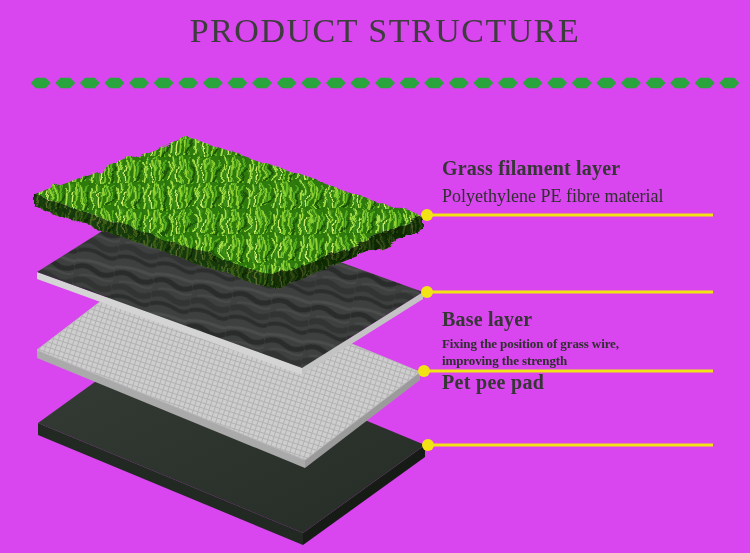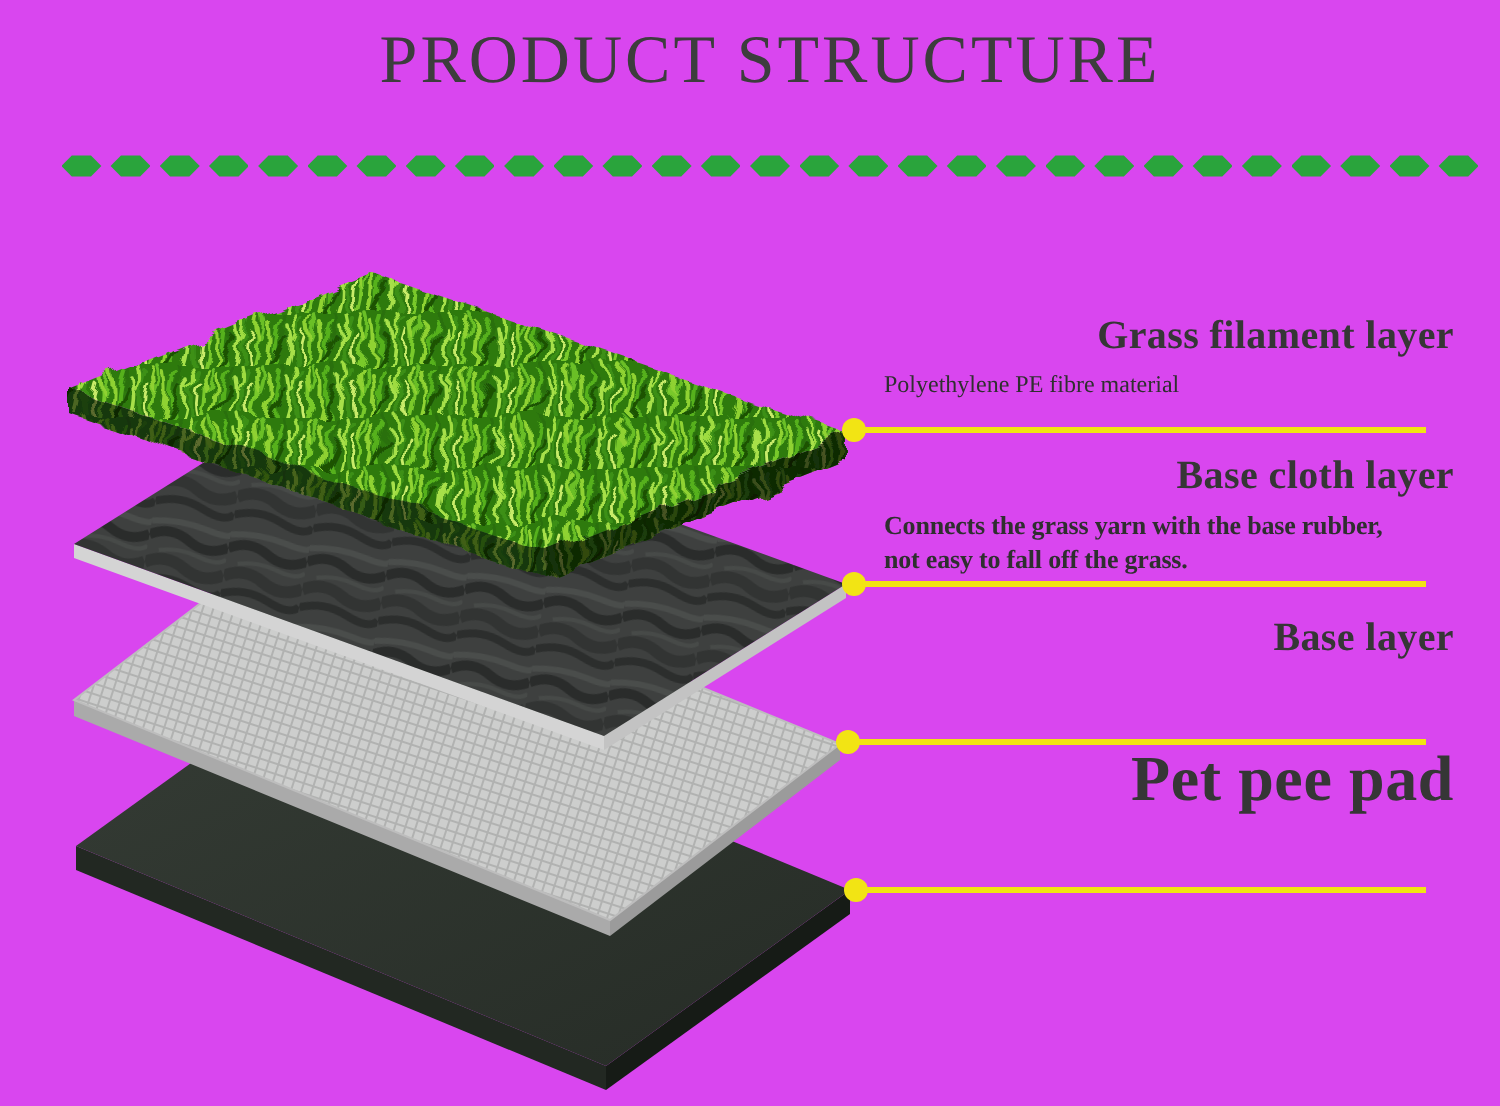--- a/index.html
+++ b/index.html
@@ -17,31 +17,31 @@
     display:flex;justify-content:center;align-items:center;gap:4.6px;
   }
   .diamond{
     width:20px;height:13px;flex:0 0 auto;background:var(--diamond-green,#2aa43c);
     clip-path:polygon(0 50%,26% 10%,74% 10%,100% 50%,74% 90%,26% 90%);
   }
   .diagram{position:absolute;left:0;top:0;}
   .label-block{position:absolute;left:442px;width:285px;}
   .label-block h2{
     margin:0;font-size:20px;font-weight:700;letter-spacing:.2px;
-    color:var(--heading-color,#363636);line-height:1.15;text-align:right;
+    color:var(--heading-color,#363636);line-height:1.15;
   }
   .label-block p{
     margin:5px 0 0;font-size:13px;font-weight:700;line-height:1.28;
     letter-spacing:-.1px;white-space:pre-line;color:var(--desc-color,#2f2f2f);
   }
-  .b1{top:157px}.b1 p{font-weight:400;font-size:12px;letter-spacing:0}
+  .b1{top:157px}.b1 p{font-weight:400;font-size:18px;letter-spacing:0}
   .b2{top:227px}
   .b3{top:308px}
   .b4{top:371px}
-  .b4 h2{font-size:32px;font-weight:600;letter-spacing:.3px}
+  .b4 h2{font-size:20px;font-weight:600;letter-spacing:.3px}
   .b4 p{font-size:14px;font-weight:600}
 </style>
 </head>
 <body>
 
 <div class="stage">
 
   <h1 class="title">PRODUCT STRUCTURE</h1>
 
   <div class="divider">
@@ -164,25 +164,22 @@
     <g>
       <line x1="428" y1="445" x2="713" y2="445" style="stroke:var(--connector-yellow,#f2e414)" stroke-width="3"></line>
       <circle cx="428" cy="445" r="6" style="fill:var(--connector-yellow,#f2e414)"></circle>
     </g>
   </svg>
 
   <div class="label-block b1">
     <h2>Grass filament layer</h2>
     <p>Polyethylene PE fibre material</p>
   </div>
-  <div class="label-block b2">
-    <h2>Base cloth layer</h2>
-    <p>Connects the grass yarn with the base rubber,
-not easy to fall off the grass.</p>
-  </div>
   <div class="label-block b3">
     <h2>Base layer</h2>
+    <p>Fixing the position of grass wire,
+improving the strength</p>
   </div>
   <div class="label-block b4">
     <h2>Pet pee pad</h2>
   </div>
 
 </div>
 
 </body></html>

